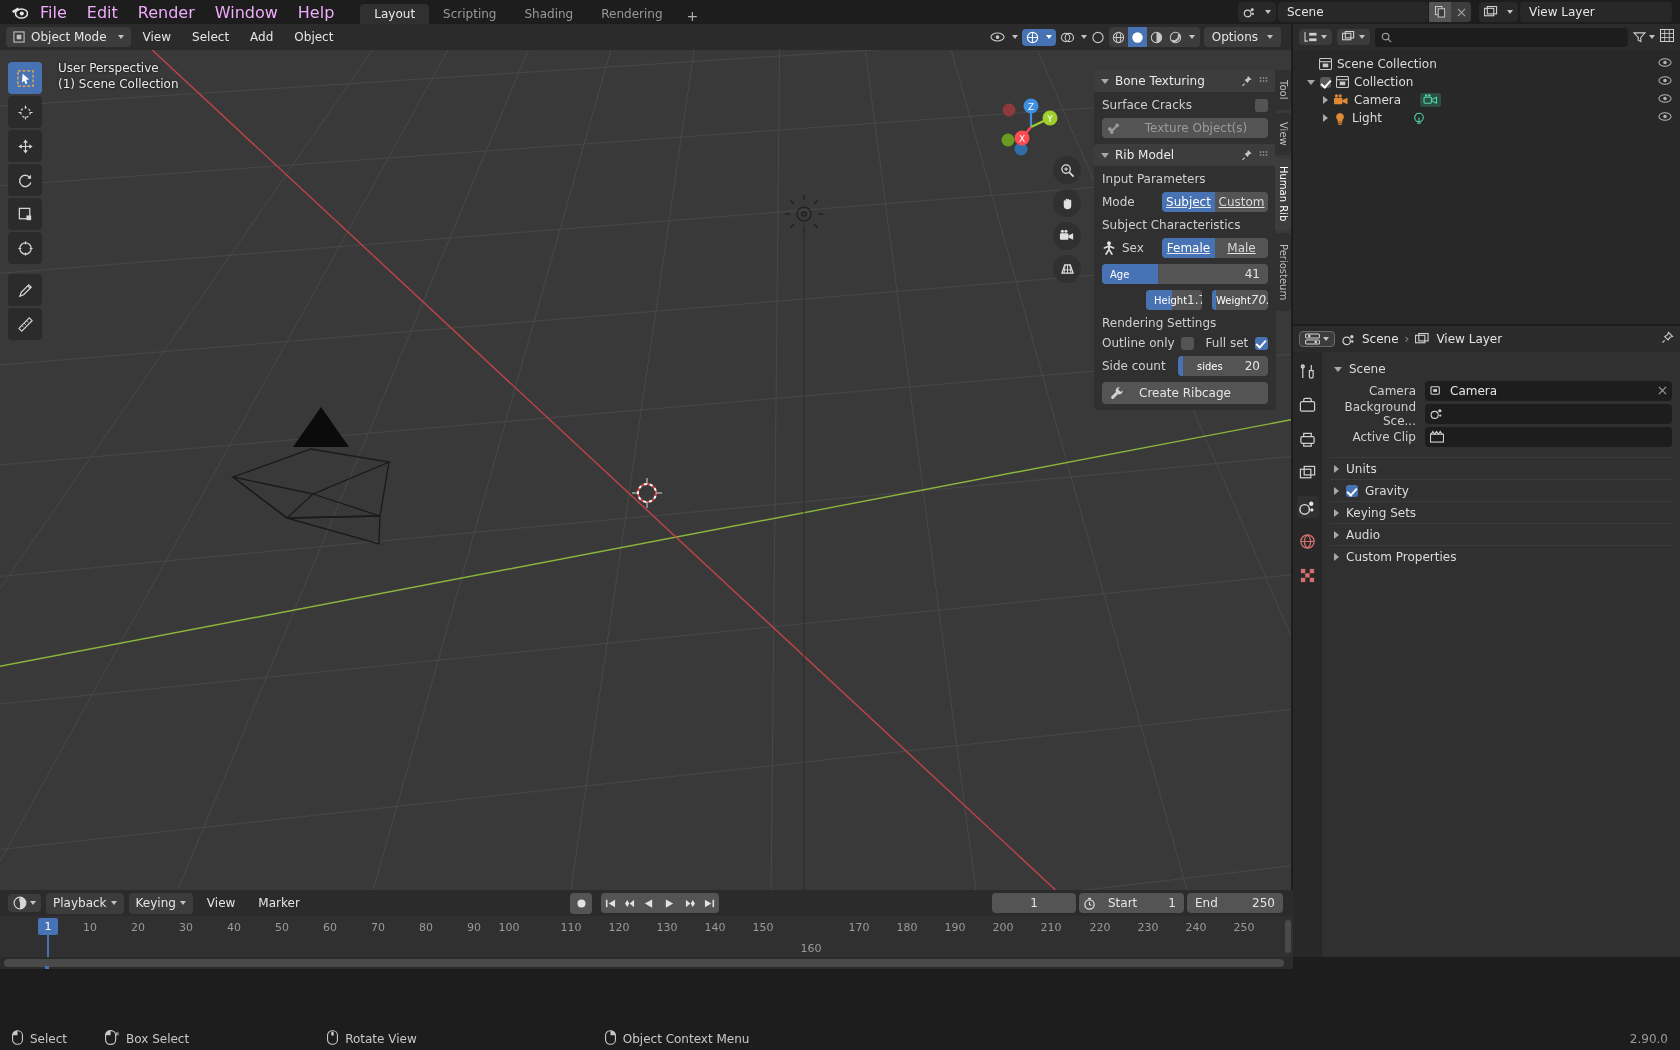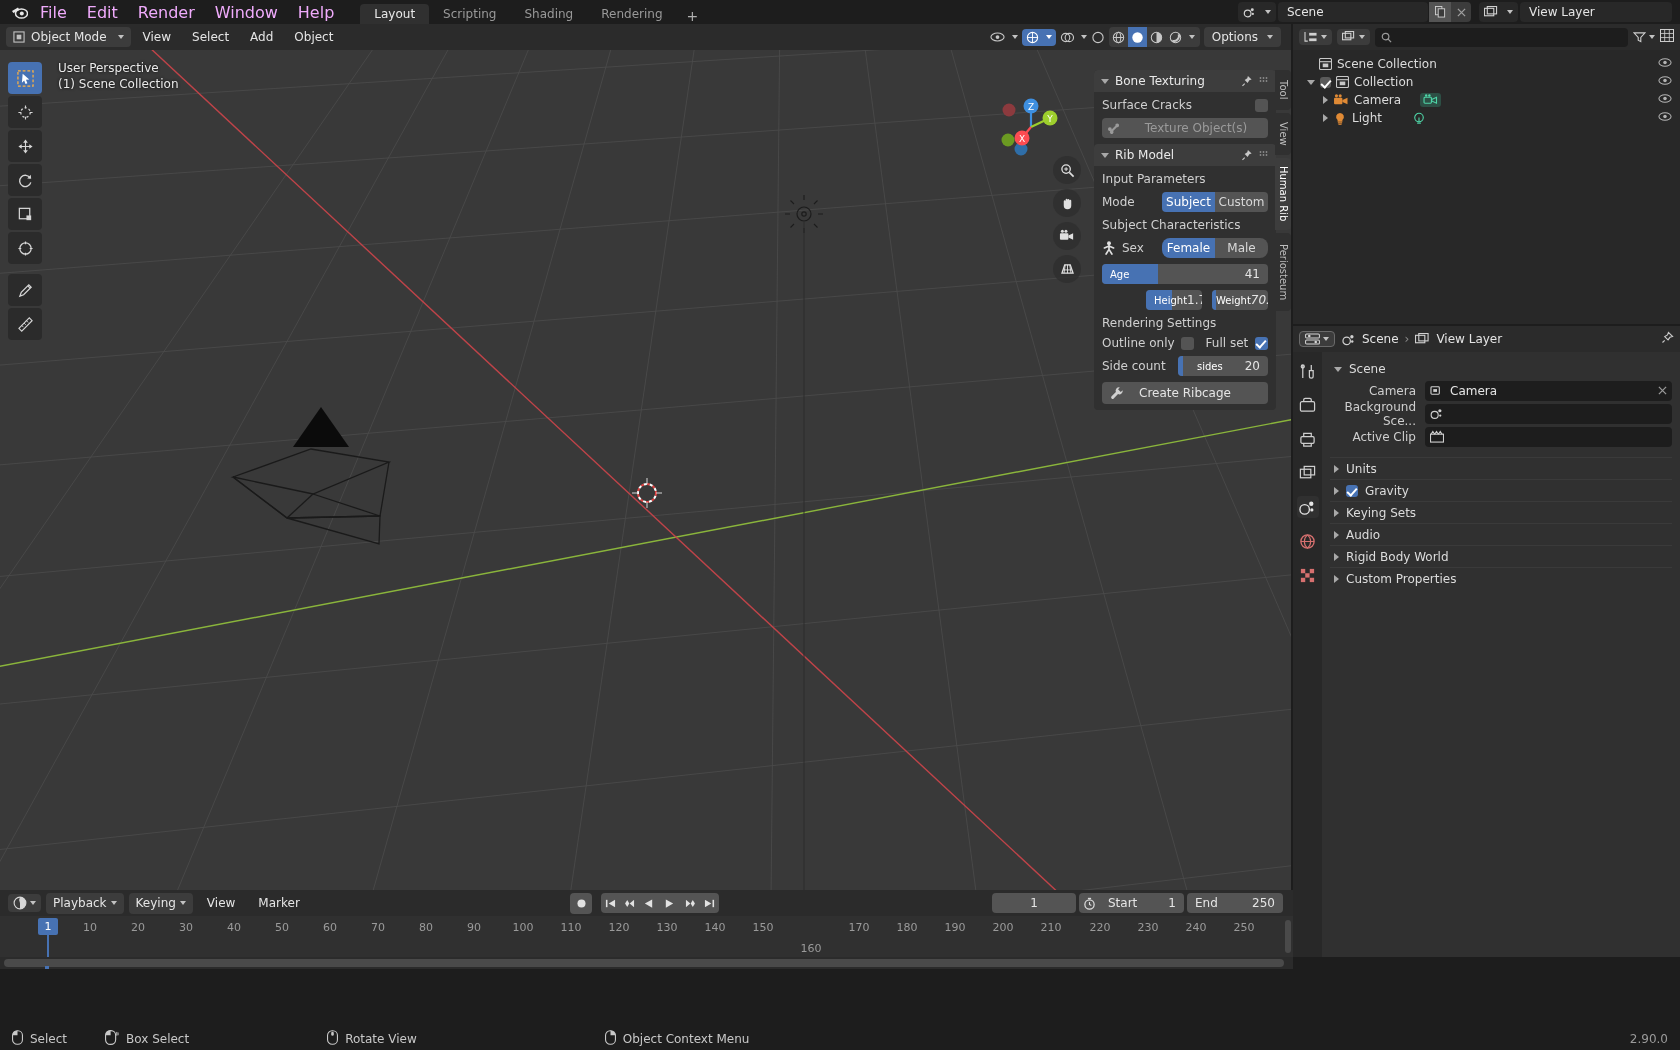--- a/index.html
+++ b/index.html
@@ -81,21 +81,21 @@
   
   #npanel { position: absolute; right: 15px; top: 46px; width: 182px; z-index: 7;
     background: #303030; border-radius: 4px; padding-bottom: 4px; }
   .pan-head { height: 22px; display: flex; align-items: center; gap: 6px;
     padding: 0 7px; background: #3d3d3d; border-radius: 4px 4px 0 0; }
   .pan-head .t { font-size: 12px; color: #e9e9e9; }
   .pan-head .pin { margin-left: auto; display: flex; align-items: center; gap: 6px; }
   .pan-body { padding: 6px 8px 2px; display: flex; flex-direction: column; gap: 6px; }
   .lbl { color: #d0d0d0; font-size: 12px; }
   .row { display: flex; align-items: center; gap: 6px; }
-  .seg { display: flex; height: 20px; border-radius: 4px; overflow: hidden; }
+  .seg { display: flex; height: 20px; border-radius: 4px; overflow: hidden; text-decoration: underline; }
   .seg > div { flex: 1; display: flex; align-items: center; justify-content: center;
     background: #545454; color: #d8d8d8; font-size: 12px; }
   .seg > div.on { background: #4772b3; color: #fff; }
   .slider { position: relative; height: 20px; border-radius: 4px; background: #545454;
     display: flex; align-items: center; overflow: hidden; }
   .slider .fill { position: absolute; left: 0; top: 0; bottom: 0; background: #4772b3; }
   .slider .nm { position: relative; padding-left: 8px; color: #fff; font-size: 10px; }
   .slider .vl { position: relative; margin-left: auto; padding-right: 8px; font-size: 12px; }
   .bigbtn { height: 22px; background: #545454; border-radius: 4px; display: flex;
     align-items: center; justify-content: center; gap: 6px; position: relative; }
@@ -522,21 +522,21 @@
       </div>
 
       <div class="lbl">Subject Characteristics</div>
 
       <div class="row">
         <svg width="14" height="14" viewBox="0 0 15 15">
             <circle cx="7.5" cy="2.4" r="2.1" fill="#e0e0e0"></circle>
             <path d="M7.5 4.6 L7.5 9 M7.5 5.4 L2.6 7.4 M7.5 5.4 L12.4 7.4 M7.5 9 L4.4 14 M7.5 9 L10.6 14" stroke="#e0e0e0" stroke-width="1.8" stroke-linecap="round" fill="none"></path>
           </svg>
         <span class="lbl" style="width:34px;">Sex</span>
-        <div class="seg" style="flex:1;border-radius:8px;">
+        <div class="seg" style="flex:1;">
           <div class="on">Female</div>
           <div>Male</div>
         </div>
       </div>
 
       <div class="slider">
         <div class="fill" style="width:34%;"></div>
         <span class="nm">Age</span>
         <span class="vl">41</span>
       </div>
@@ -850,24 +850,20 @@
         <span class="ckbox on" style="width:12px;height:12px;"></span>
         <span>Gravity</span>
       </div>
       <div class="sect">
         <span class="tri-r"></span>
         <span>Keying Sets</span>
       </div>
       <div class="sect">
         <span class="tri-r"></span>
         <span>Audio</span>
-      </div>
-      <div class="sect">
-        <span class="tri-r"></span>
-        <span>Rigid Body World</span>
       </div>
       <div class="sect">
         <span class="tri-r"></span>
         <span>Custom Properties</span>
       </div>
     </div>
   </div>
 </div>
 
 <div id="timeline">
@@ -964,21 +960,21 @@
     <div>
       <span class="tick" style="left:90px;">10</span>
         <span class="tick" style="left:138px;">20</span>
       <span class="tick" style="left:186px;">30</span>
         <span class="tick" style="left:234px;">40</span>
       <span class="tick" style="left:282px;">50</span>
         <span class="tick" style="left:330px;">60</span>
       <span class="tick" style="left:378px;">70</span>
         <span class="tick" style="left:426px;">80</span>
       <span class="tick" style="left:474px;">90</span>
-        <span class="tick" style="left:523px;text-align:right;">100</span>
+        <span class="tick" style="left:509px;text-align:right;">100</span>
       <span class="tick" style="left:571px;">110</span>
         <span class="tick" style="left:619px;">120</span>
       <span class="tick" style="left:667px;">130</span>
         <span class="tick" style="left:715px;">140</span>
       <span class="tick" style="left:763px;">150</span>
         <span class="tick" style="left:811px;margin-top:21px;">160</span>
       <span class="tick" style="left:859px;">170</span>
         <span class="tick" style="left:907px;">180</span>
       <span class="tick" style="left:955px;">190</span>
         <span class="tick" style="left:1003px;">200</span>

